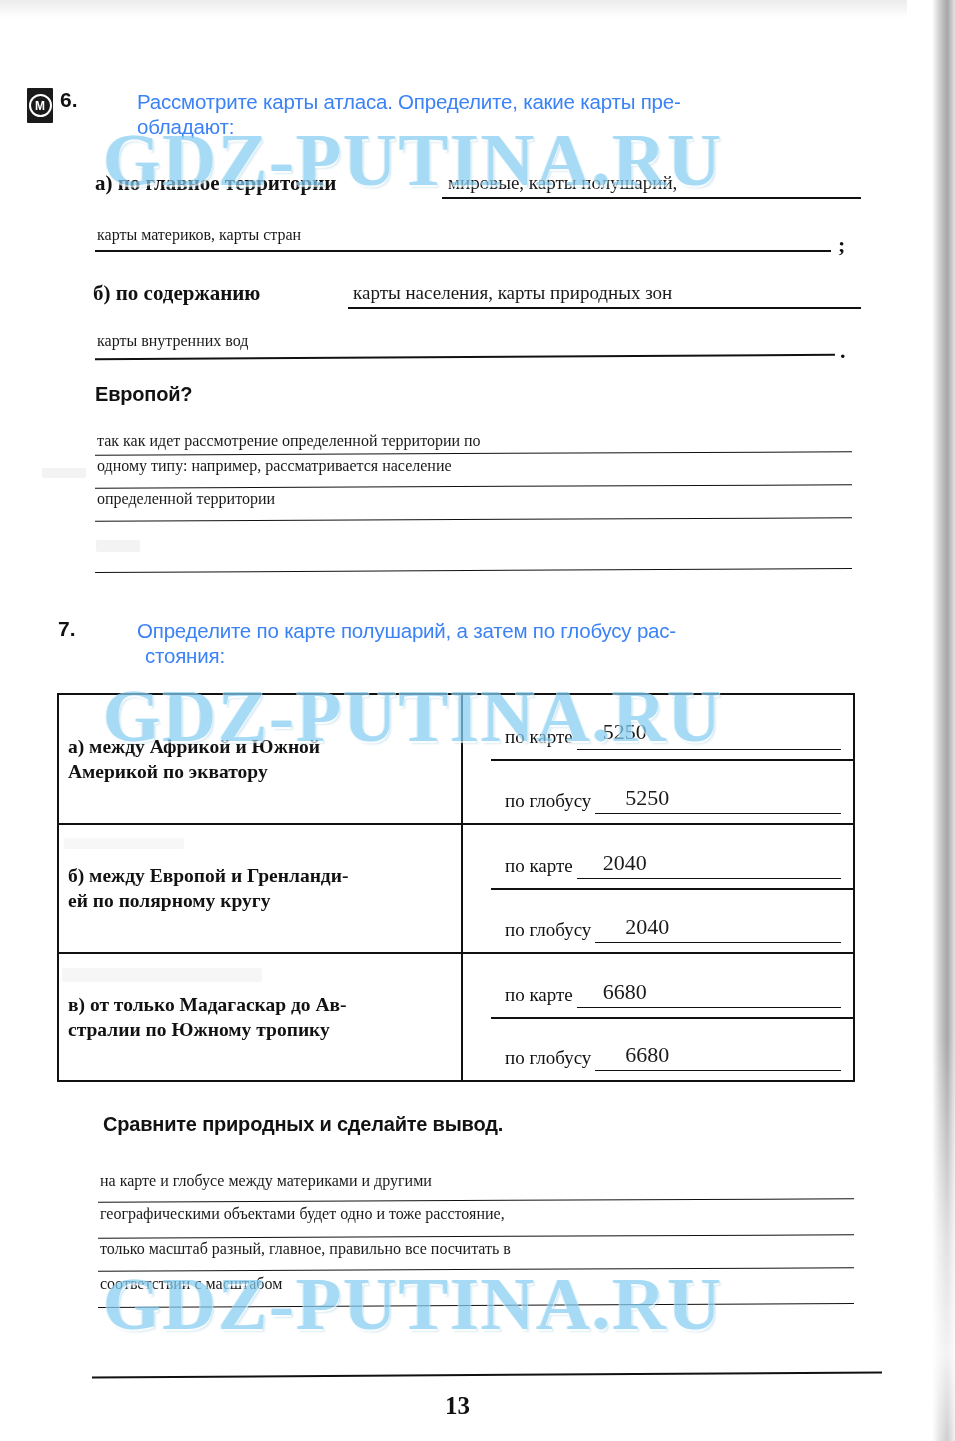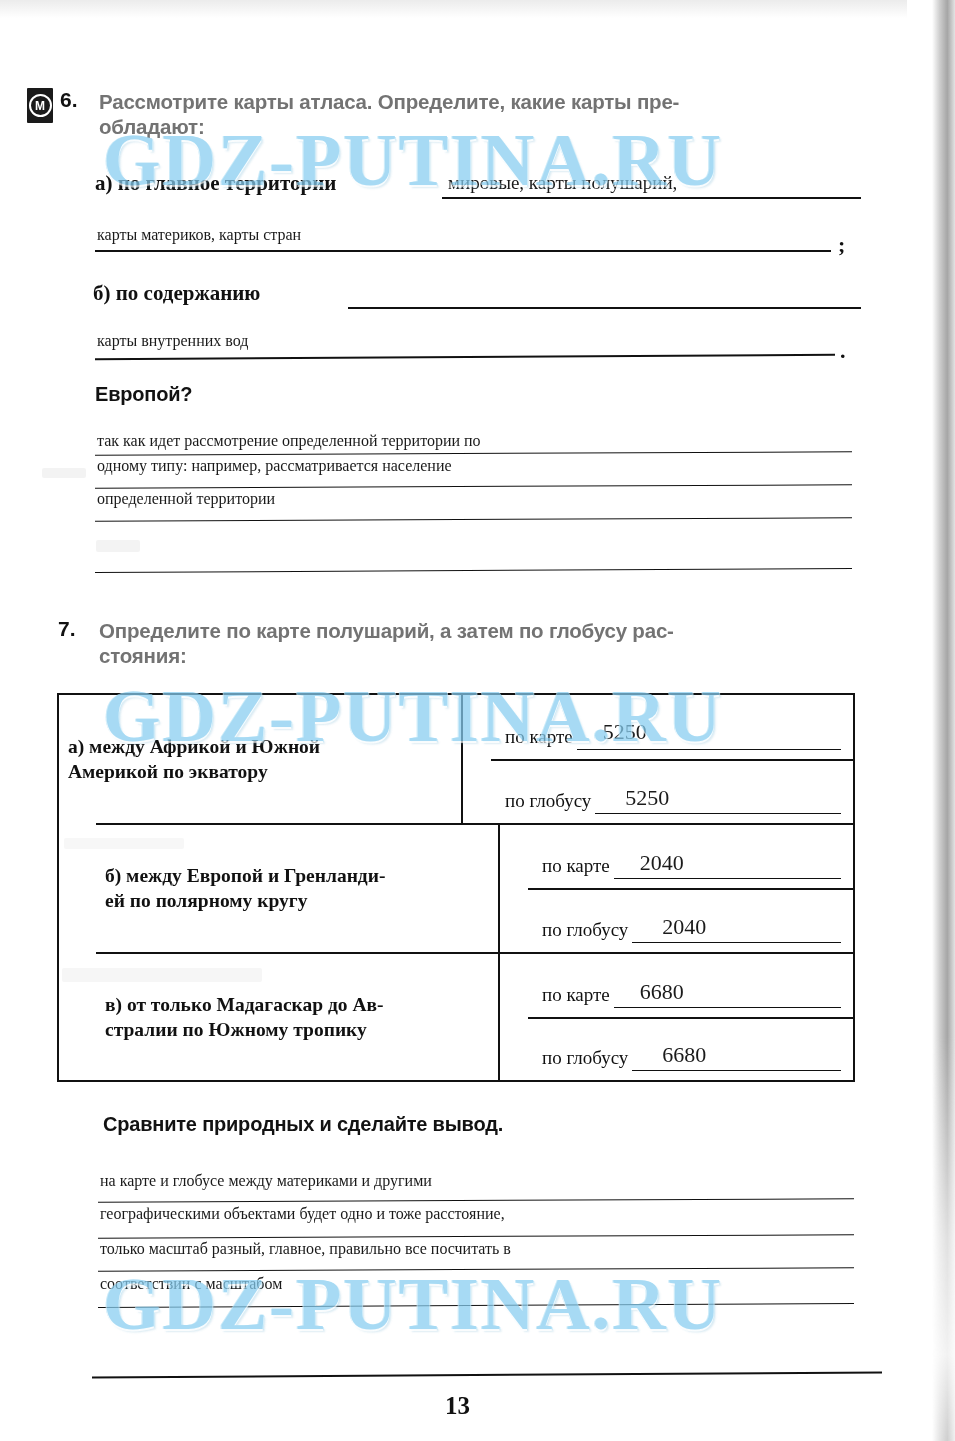--- a/index.html
+++ b/index.html
@@ -76,25 +76,26 @@
     border:2.5px solid #ffffff;
     display:flex;align-items:center;justify-content:center;
     color:#ffffff;font-family:"Liberation Sans",sans-serif;
     font-weight:bold;font-size:12px;line-height:1;
   }
 
   
   .ex-head{
     position:absolute;
     font-family:"Liberation Sans", sans-serif;
-    font-weight:bold;
+    font-weight:normal;
     font-size:20.5px;
     line-height:27px;
-    color:#737373;
+    color:#3b82f6;
     letter-spacing:-.2px;
+    margin-left:38px;
   }
   .ex-num{
     position:absolute;
     font-family:"Liberation Sans", sans-serif;
     font-weight:bold;font-size:21px;color:#121212;
   }
   .sub-head{
     position:absolute;
     font-family:"Liberation Sans", sans-serif;
     font-weight:bold;font-size:20px;color:#121212;
@@ -139,21 +140,21 @@
     width:798px;height:389px;
     border:2.4px solid #111;
     box-sizing:border-box;
   }
   .trow{
     position:relative;
     height:calc(100%/3);
     box-sizing:border-box;
     display:flex;
   }
-  .trow + .trow{border-top:2.4px solid #111;margin-left:37px;}
+  .trow + .trow{border-top:2.4px solid #111;}
   .tcell-left{
     width:404px;
     box-sizing:border-box;
     border-right:2.4px solid #111;
     display:flex;align-items:center;
     padding:0 10px 0 9px;
   }
   .tcell-left .label{
     font-family:"Liberation Serif", serif;
     font-weight:bold;font-size:19.5px;line-height:25px;
@@ -241,20 +242,21 @@
   <div class="prompt" style="left:95px;top:171px;">а) по главное территории</div>
   <div class="rule" style="left:442px;top:197px;width:419px;"></div>
   <div class="ans small" style="left:448px;top:172px;">мировые, карты полушарий,</div>
 
   <div class="rule" style="left:95px;top:250px;width:736px;"></div>
   <div class="ans" style="left:97px;top:226px;">карты материков, карты стран</div>
   <div class="punct" style="left:838px;top:232px;">;</div>
 
   <div class="prompt" style="left:93px;top:281px;">б) по содержанию</div>
   <div class="rule" style="left:348px;top:307px;width:513px;"></div>
+  <div class="ans small" style="left:353px;top:282px;">карты населения, карты природных зон</div>
 
   <div class="rule" style="left:95px;top:356px;width:740px;transform:rotate(-0.35deg);"></div>
   <div class="ans" style="left:97px;top:332px;">карты внутренних вод</div>
   <div class="punct" style="left:840px;top:338px;">.</div>
 
   <div class="sub-head" style="left:95px;top:383px;">Европой?</div>
 
   <div class="ans" style="left:97px;top:424px;margin-top:8px;">так как идет рассмотрение определенной территории по</div>
   <div class="rule thin" style="left:95px;top:453px;width:757px;transform:rotate(-0.25deg);"></div>
 
@@ -262,21 +264,21 @@
   <div class="rule thin" style="left:95px;top:486px;width:757px;transform:rotate(-0.25deg);"></div>
 
   <div class="ans" style="left:97px;top:490px;">определенной территории</div>
   <div class="rule thin" style="left:95px;top:519px;width:757px;transform:rotate(-0.25deg);"></div>
 
   <div class="ans" style="left:97px;top:541px;"></div>
   <div class="rule thin" style="left:95px;top:570px;width:757px;transform:rotate(-0.3deg);"></div>
 
   <div class="ex-num" style="left:58px;top:617px;">7.</div>
   <div class="ex-head" style="left:99px;top:617px;">Определите по карте полушарий, а затем по глобусу рас-</div>
-  <div class="ex-head" style="left:99px;top:642px;">стояния:</div>
+  <div class="ex-head" style="left:107px;top:642px;">стояния:</div>
 
   <div id="distance-table">
 
     <div class="trow" id="row-a">
       <div class="tcell-left">
         <div class="label">
           <span>а) между Африкой и Южной</span><br>
           <span>Америкой по экватору</span>
         </div>
       </div>

